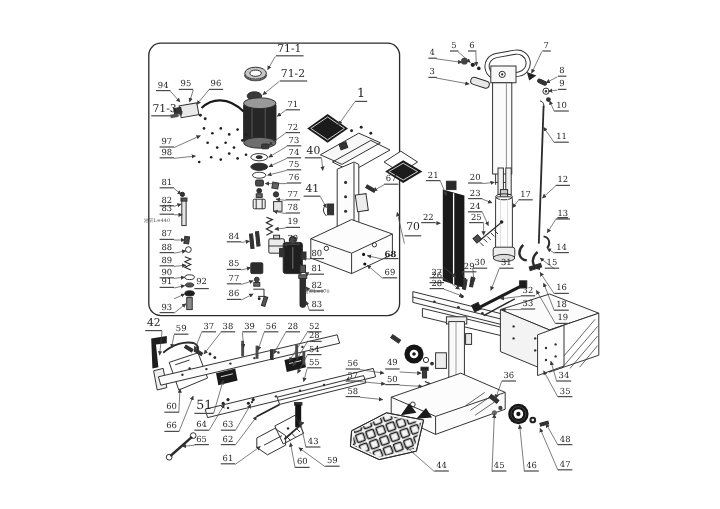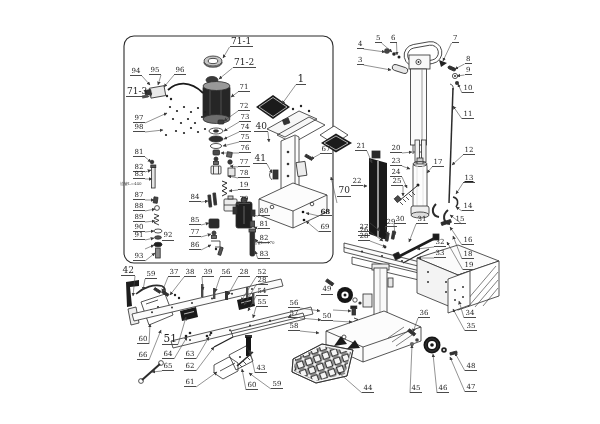--- a/index.html
+++ b/index.html
@@ -456,21 +456,21 @@
       <div class="part-label sm" style="left: 434px; top: 238.5px;">32</div>
       <div class="part-label sm" style="left: 434px; top: 249.5px;">33</div>
       <div class="part-label sm" style="left: 464px; top: 309.5px;">34</div>
       <div class="part-label sm" style="left: 465px; top: 322.5px;">35</div>
       <div class="part-label sm" style="left: 418px; top: 309.5px;">36</div>
       <div class="part-label sm" style="left: 410px; top: 384.5px;">45</div>
       <div class="part-label sm" style="left: 437px; top: 384.5px;">46</div>
       <div class="part-label sm" style="left: 465px; top: 383.5px;">47</div>
       <div class="part-label sm" style="left: 465px; top: 362.5px;">48</div>
       <div class="part-label sm" style="left: 362px; top: 384.5px;">44</div>
-      <div class="part-label sm" style="left: 321px; top: 286px;">49</div>
+      <div class="part-label sm" style="left: 321px; top: 299px;">49</div>
       <div class="part-label sm" style="left: 321px; top: 312.5px;">50</div>
       <div class="part-label sm" style="left: 288px; top: 299.5px;">56</div>
       <div class="part-label sm" style="left: 288px; top: 309.5px; text-align: center;">57</div>
       <div class="part-label sm" style="left: 288px; top: 322.5px;">58</div>
       <div class="part-label md" style="left: 121px; top: 265.5px;">42</div>
       <div class="part-label sm" style="left: 145px; top: 270.5px;">59</div>
       <div class="part-label sm" style="left: 168px; top: 268.5px;">37</div>
       <div class="part-label sm" style="left: 184px; top: 268.5px;">38</div>
       <div class="part-label sm" style="left: 202px; top: 268.5px;">39</div>
       <div class="part-label sm" style="left: 220px; top: 268.5px;">56</div>

